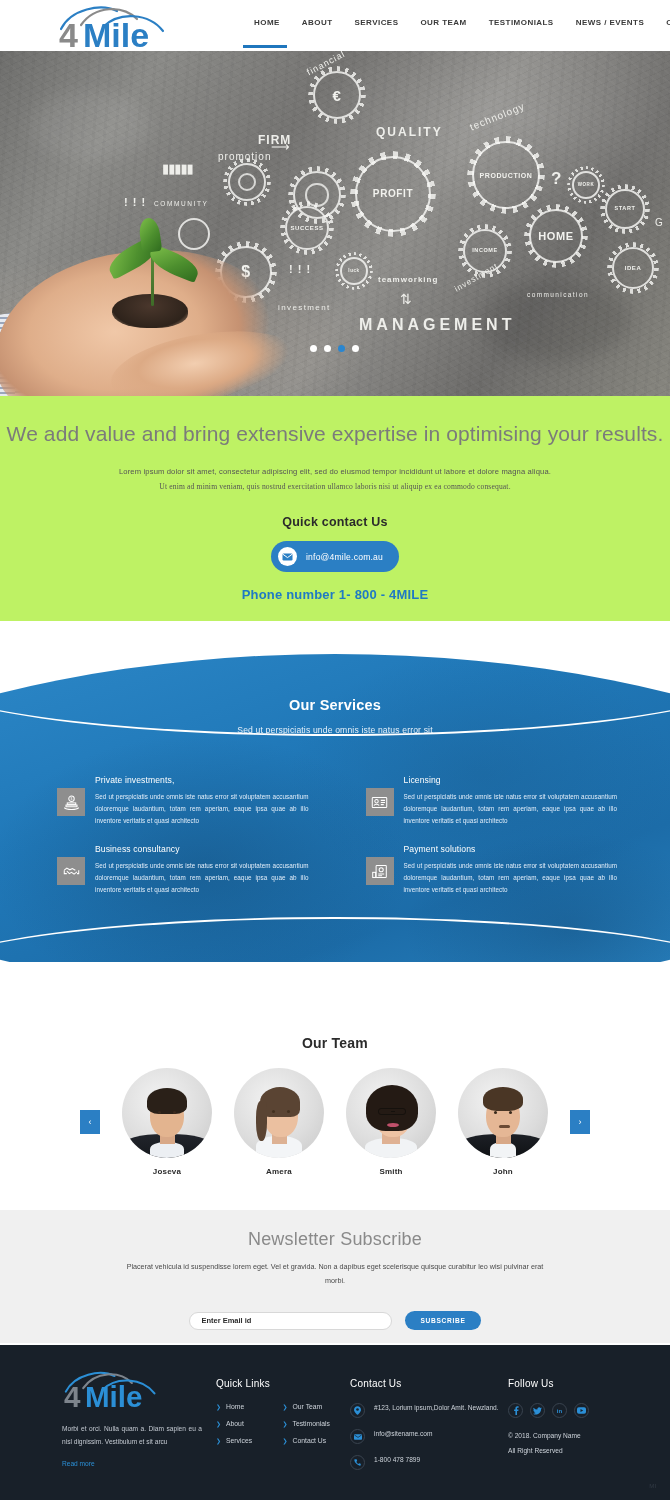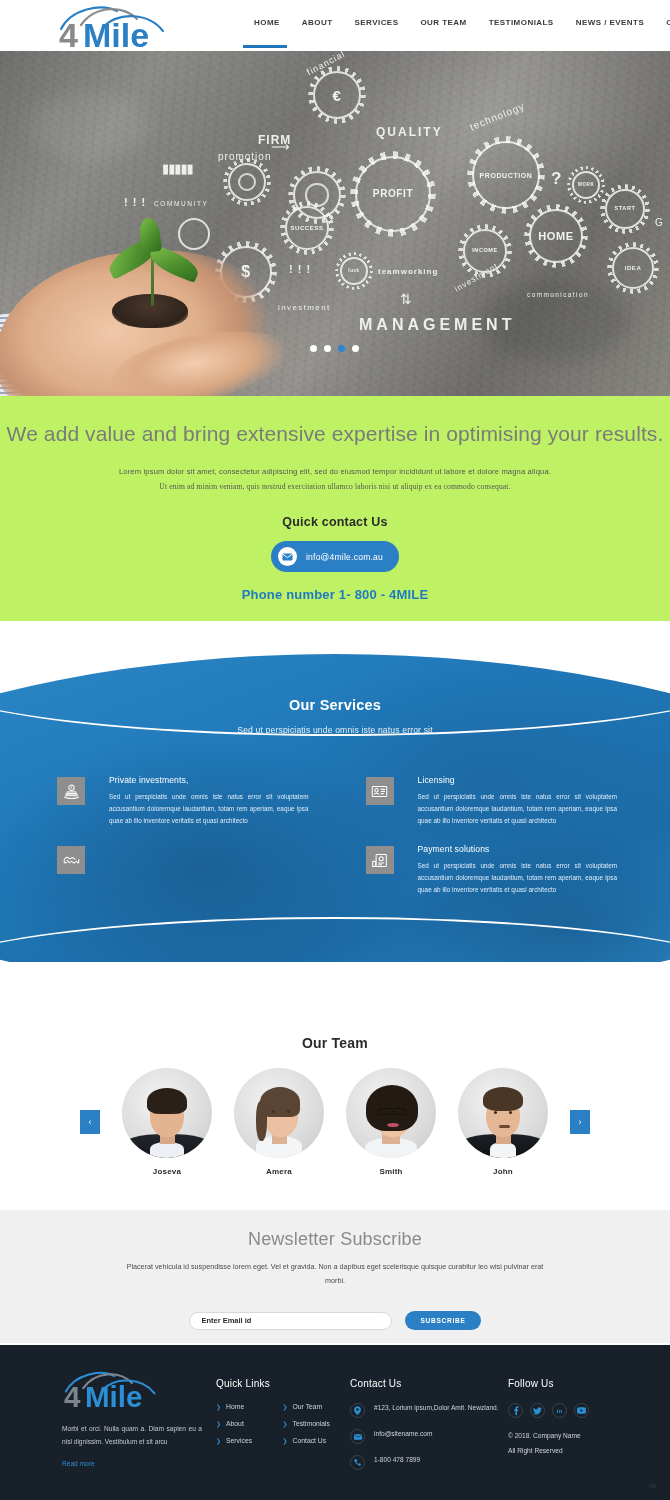--- a/index.html
+++ b/index.html
@@ -150,21 +150,21 @@
     position:absolute; left:-12%; bottom:-38px; width:124%; height:120px;
     border-top:2.5px solid #ffffff; border-radius:50%; pointer-events:none;
   }
   .svc-head { position:absolute; top:43px; width:100%; text-align:center; }
   .svc-head h2 { color:#fff; font-size:14.5px; font-weight:700; letter-spacing:.2px; }
   .svc-head p { color:#e7f1fa; font-size:8.6px; margin-top:12px; letter-spacing:.15px; }
   .svc-grid {
     position:absolute; top:121px; left:57px; width:560px;
     display:grid; grid-template-columns:1fr 1fr; column-gap:57px; row-gap:17px;
   }
-  .svc-card { display:flex; gap:24px; }
+  .svc-card { display:flex; gap:10px;align-items:center; }
   .svc-ico {
     flex:0 0 auto; width:28px; height:28px; background:#8e8e8e;
     display:flex; align-items:center; justify-content:center; margin-top:2px;
   }
   .svc-body h3 { color:#ffffff; font-size:8.6px; font-weight:400; letter-spacing:.1px; margin-bottom:6px; }
   .svc-body p {
     color:#e2eefa; font-size:6.3px; line-height:1.92; text-align:justify; letter-spacing:.05px;
   }
   .svc-dots { position:absolute; bottom:24px; left:0; width:100%; display:flex; justify-content:center; gap:6px; }
   .svc-dot { width:6px; height:6px; border-radius:50%; background:#fff; cursor:pointer; }
@@ -346,21 +346,21 @@
     </div>
     <div class="gear" style="left:340px;top:206px;width:28px;height:28px;">
       <div class="teeth"></div>
         <div class="ring"></div>
       <div class="lbl" style="font-size:4.5px;">luck</div>
     </div>
 
     <div class="chalk bold" style="left:124px;top:145px;font-size:11px;">! ! !</div>
     <div class="chalk" style="left:154px;top:149px;font-size:6.5px;letter-spacing:1.6px;">COMMUNITY</div>
     <div class="chalk bold" style="left:289px;top:212px;font-size:11px;">! ! !</div>
-    <div class="chalk bold" style="left:378px;top:216px;font-size:8px;">teamworking</div>
+    <div class="chalk bold" style="left:378px;top:224px;font-size:8px;">teamworking</div>
     <div class="chalk" style="left:278px;top:252px;font-size:8px;letter-spacing:1.4px;">investment</div>
     <div class="chalk" style="left:452px;top:222px;font-size:8px;transform:rotate(-30deg);">investment</div>
     <div class="chalk" style="left:527px;top:240px;font-size:6.5px;letter-spacing:1.4px;">communication</div>
     <div class="chalk bold" style="left:359px;top:265px;font-size:16px;letter-spacing:4px;">MANAGEMENT</div>
     <div class="chalk bold" style="left:551px;top:118px;font-size:17px;">?</div>
     <div class="chalk" style="left:655px;top:166px;font-size:10px;">G</div>
     <div class="chalk" style="left:162px;top:110px;font-size:13px;letter-spacing:-1px;">▮▮▮▮▮</div>
     <div class="chalk" style="left:271px;top:88px;font-size:13px;">⟶</div>
     <div class="chalk" style="left:400px;top:240px;font-size:14px;">⇅</div>
 
@@ -442,20 +442,24 @@
         </div>
       </div>
 
       <div class="svc-card">
         <div class="svc-ico">
           <svg width="17" height="17" viewBox="0 0 20 20" fill="none" stroke="#fff" stroke-width="1.2">
             <path d="M1.5 8.5 L4.5 6 L8 8 L11 6.5 L14.5 8.5"></path>
             <path d="M4.5 9.5 L7.5 12.5 L10 11 L13 13 L16.5 10.5"></path>
             <path d="M1.5 8.5 V12.5 H4.5 M18.5 8.5 V12.5 H16.5"></path>
           </svg>
+        </div>
+        <div class="svc-body">
+          <h3>Business consultancy</h3>
+          <p>Sed ut perspiciatis unde omnis iste natus error sit voluptatem accusantium doloremque laudantium, totam rem aperiam, eaque ipsa quae ab illo inventore veritatis et quasi architecto</p>
         </div>
       </div>
 
       <div class="svc-card">
         <div class="svc-ico">
           <svg width="17" height="17" viewBox="0 0 20 20" fill="none" stroke="#fff" stroke-width="1.2">
             <rect x="6" y="3" width="12" height="14" rx="0.8"></rect>
             <circle cx="12" cy="8" r="2.4"></circle>
             <path d="M8.5 13 H15.5 M8.5 15 H13"></path>
             <rect x="2" y="11" width="3.5" height="6"></rect>

